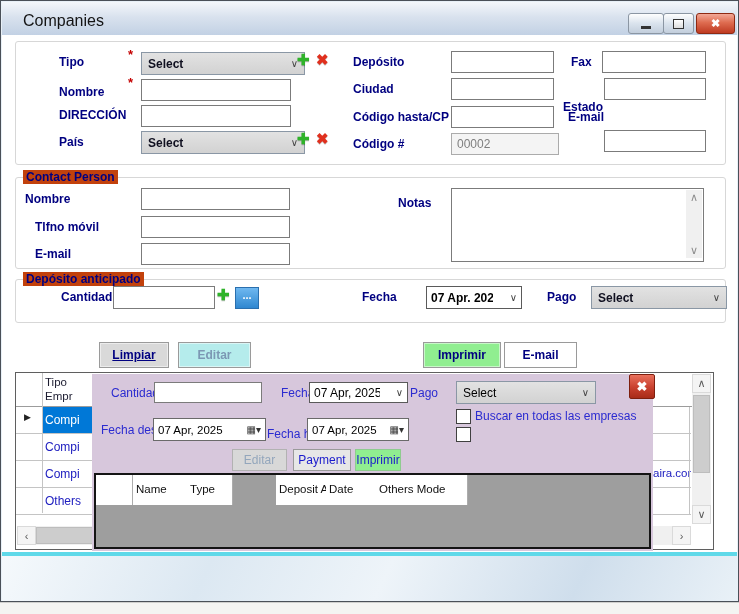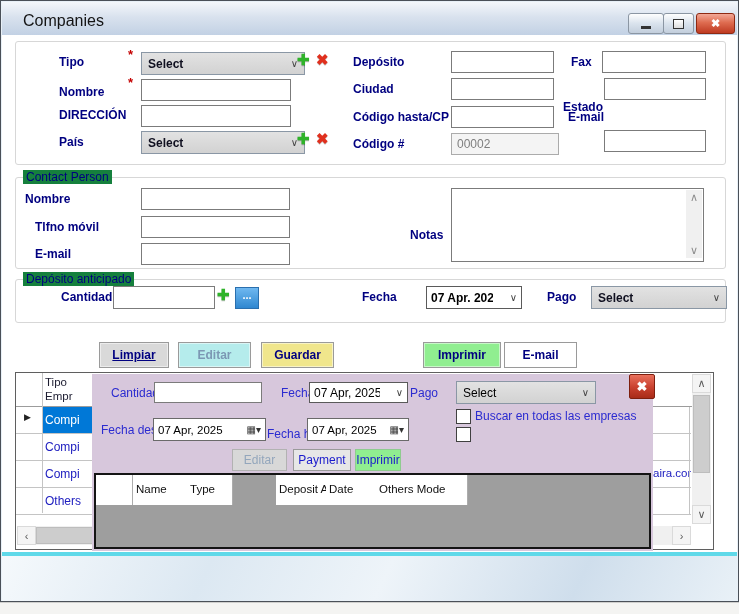--- a/index.html
+++ b/index.html
@@ -14,21 +14,21 @@
   .title-text{left:21px;top:10px;font-size:16px;color:#141414;}
   .winbtn{top:11px;height:19px;border-radius:3px;border:1px solid #8B96A3;
           background:linear-gradient(#FEFEFE,#DAE3ED 50%,#C2CEDC);
           display:flex;align-items:center;justify-content:center;}
   .btn-close{background:linear-gradient(#F2A897,#DE6C50 45%,#BE3A21)!important;border:1px solid #8E2912!important;
              color:#fff;font-size:11px;font-weight:bold;}
   .min-glyph{width:10px;height:3px;background:#333;margin-top:7px;}
   .max-glyph{width:9px;height:8px;border:1px solid #333;background:linear-gradient(#fff,#ddd);}
   .client{left:1px;top:34px;width:735px;height:474px;background:#FFFFFF;}
   .group{border:1px solid #D7D7D7;border-radius:3px;}
-  .group-title{font-size:12px;font-weight:normal;color:#000080;background:#15803d;padding:0 3px;}
+  .group-title{font-size:12px;font-weight:bold;color:#000080;background:#c2410c;padding:0 3px;}
   .lbl{font-size:12px;font-weight:bold;color:#000080;white-space:nowrap;}
   .plbl{font-size:12px;color:#2B2BD0;white-space:nowrap;}
   .req{color:#C40000;font-size:13px;font-weight:bold;}
   .tb{background:#fff;border:1px solid #7B7B7B;}
   .tb-dis{background:#F4F4F4;border:1px solid #ABABAB;color:#7E7E7E;font-size:12px;
           display:flex;align-items:center;padding-left:5px;}
   .combo{background:linear-gradient(#E2E2E2,#D2D2D2);border:1px solid #8A97A5;display:flex;
          align-items:center;justify-content:space-between;padding:0 6px 0 6px;}
   .combo .val{font-size:12px;font-weight:bold;color:#101020;}
   .chev{font-size:10px;color:#444;}
@@ -119,21 +119,21 @@
       <div class="abs group" style="left:13px;top:142px;width:709px;height:90px;"></div>
       <div class="abs group-title" style="left:21px;top:135px;">Contact Person</div>
 
       <div class="abs lbl" style="left:23px;top:157px;">Nombre</div>
       <div class="abs tb" style="left:139px;top:153px;width:147px;height:20px;"></div>
       <div class="abs lbl" style="left:33px;top:185px;">Tlfno móvil</div>
       <div class="abs tb" style="left:139px;top:181px;width:147px;height:20px;"></div>
       <div class="abs lbl" style="left:33px;top:212px;">E-mail</div>
       <div class="abs tb" style="left:139px;top:208px;width:147px;height:20px;"></div>
 
-      <div class="abs lbl" style="left:408px;top:161px;margin-top:32px;">Notas</div>
+      <div class="abs lbl" style="left:396px;top:161px;">Notas</div>
       <div class="abs tb" style="left:449px;top:153px;width:251px;height:72px;">
         <div class="abs sb" style="right:1px;top:1px;width:16px;height:68px;">
           <div class="abs notas-arrow" style="left:4px;top:1px;">∧</div>
           <div class="abs notas-arrow" style="left:4px;bottom:1px;">∨</div>
         </div>
       </div>
 
       <div class="abs group" style="left:13px;top:244px;width:709px;height:42px;"></div>
       <div class="abs group-title" style="left:21px;top:237px;">Depósito anticipado</div>
 
@@ -150,21 +150,20 @@
       </div>
 
       <div class="abs lbl" style="left:545px;top:255px;">Pago</div>
       <div class="abs combo" style="left:589px;top:251px;width:122px;height:21px;">
         <span class="val">Select</span>
         <span class="chev">∨</span>
       </div>
 
       <div class="abs actbtn" style="left:97px;top:307px;width:68px;background:#D9D9D9;text-decoration:underline;">Limpiar</div>
       <div class="abs actbtn" style="left:176px;top:307px;width:71px;background:#B5ECEC;color:#7C98B4;">Editar</div>
-      <div class="abs actbtn" style="left:259px;top:307px;width:71px;background:#F0E68C;">Guardar</div>
       <div class="abs actbtn" style="left:421px;top:307px;width:76px;background:#90EE90;">Imprimir</div>
       <div class="abs actbtn" style="left:502px;top:307px;width:71px;background:#FFFFFF;">E-mail</div>
 
       <div class="abs" style="left:13px;top:337px;width:697px;height:176px;border:1px solid #5F5F5F;background:#FFFFFF;">
 
         <div class="abs" style="left:0;top:0;width:695px;height:33px;background:#FFFFFF;border-bottom:1px solid #9C9C9C;"></div>
         <div class="abs" style="left:26px;top:0;width:1px;height:140px;background:#C4C4C4;"></div>
         <div class="abs" style="left:29px;top:2px;width:36px;font-size:11.5px;color:#1C1C30;line-height:1.25;">Tipo Empr</div>
 
         <div class="abs" style="left:27px;top:34px;width:270px;height:26px;background:#0078D7;"></div>

